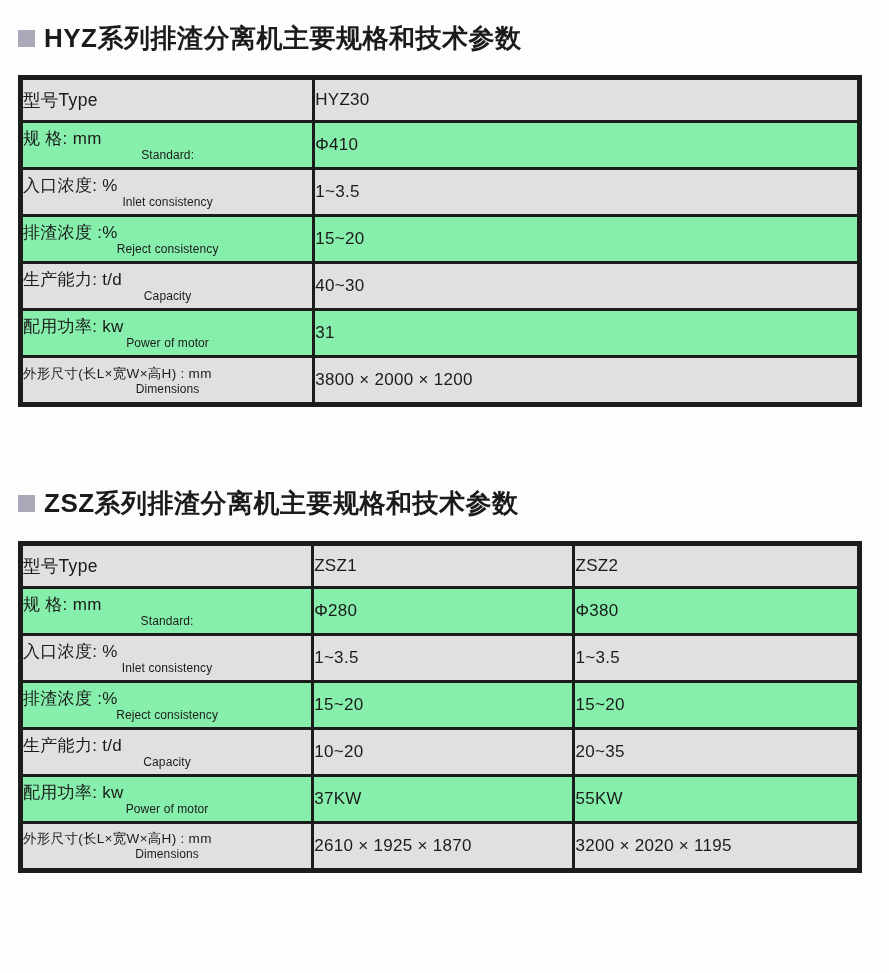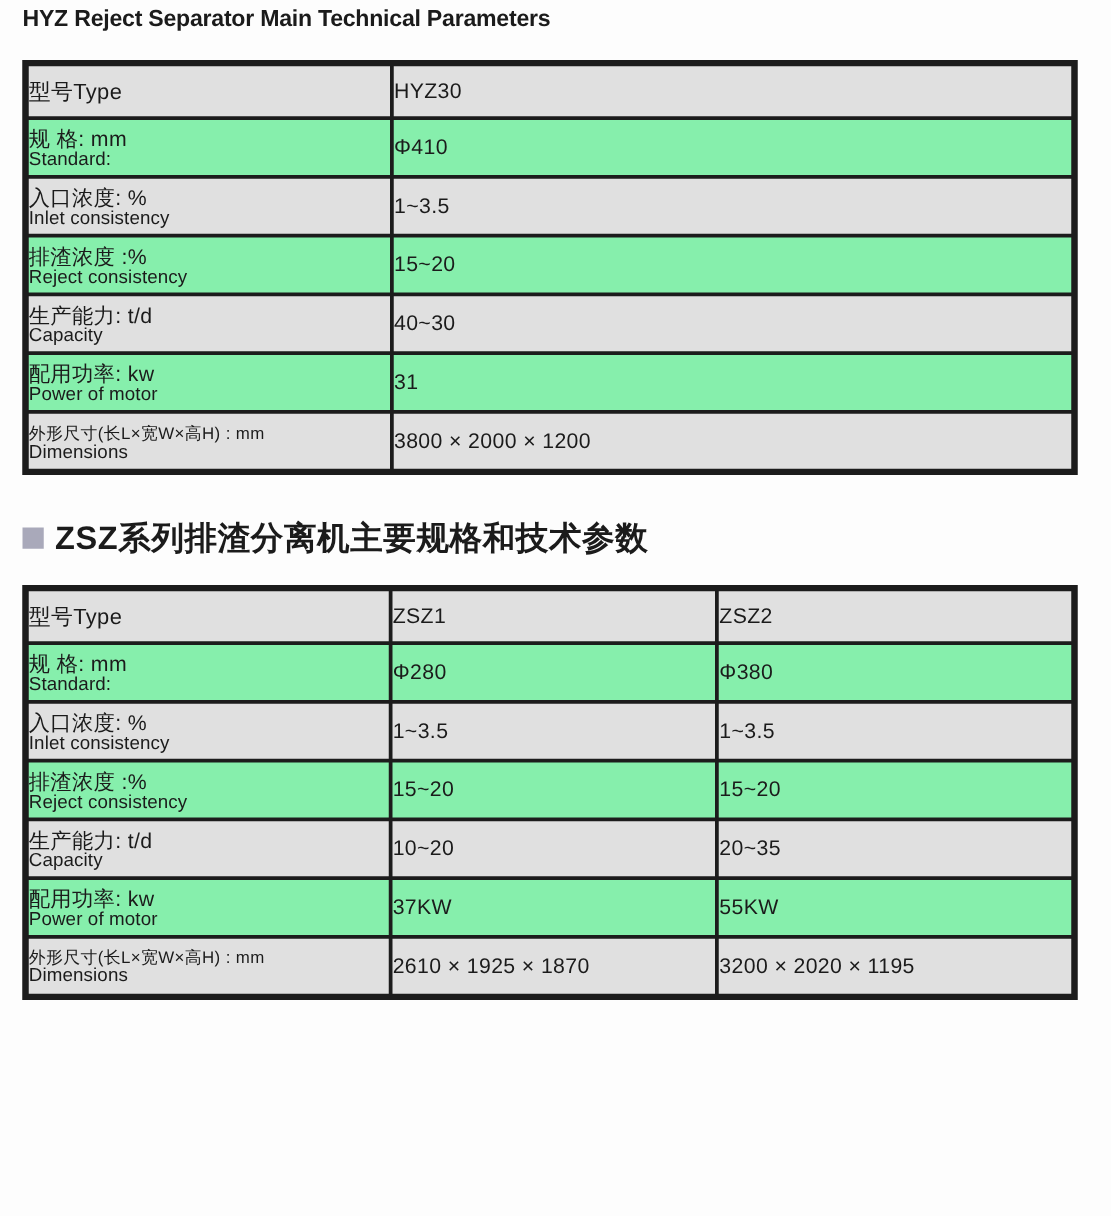--- a/index.html
+++ b/index.html
@@ -24,21 +24,21 @@
     margin: 0;
   }
   .title-row {
     display: flex;
     align-items: center;
     gap: 9px;
     margin: 0 0 0 18px;
     padding-top: 0;
   }
   .section.first .title-row { padding-top: 25px; }
-  .section.second .title-row { padding-top: 37px; }
+  .section.second .title-row { padding-top: 83px; }
   .bullet {
     width: 17px;
     height: 17px;
     background: #a9a9ba;
     flex: 0 0 auto;
   }
   h1.title-cn {
     margin: 0;
     font-size: 26px;
     font-weight: 700;
@@ -84,38 +84,42 @@
     font-size: 17.5px;
     letter-spacing: 0.3px;
   }
   .cn {
     font-size: 17px;
     line-height: 19px;
     letter-spacing: 0.3px;
     white-space: nowrap;
   }
   .en {
-    font-size: 15px;
+    font-size: 12px;
     line-height: 12px;
     margin-top: 1px;
     letter-spacing: 0.1px;
     white-space: nowrap;
+    text-align: center;
   }
   tr.data:last-child .cn {
     font-size: 13.5px;
     line-height: 16px;
   }
 </style>
 </head>
 <body>
 
 <div class="page">
 
   <div class="section first">
-    <h2 class="title-en">HYZ Reject Separator Main Technical Parameters</h2>
+    <div class="title-row">
+      <span class="bullet"></span>
+      <h1 class="title-cn">HYZ系列排渣分离机主要规格和技术参数</h1>
+    </div>
     <table class="params">
       <colgroup>
         <col style="width:34.8%">
         <col style="width:65.2%">
       </colgroup>
     <tbody>
           <tr class="hrow gray">
             <td class="label header-label">型号Type</td>
             <td class="value">HYZ30</td>
           </tr>

